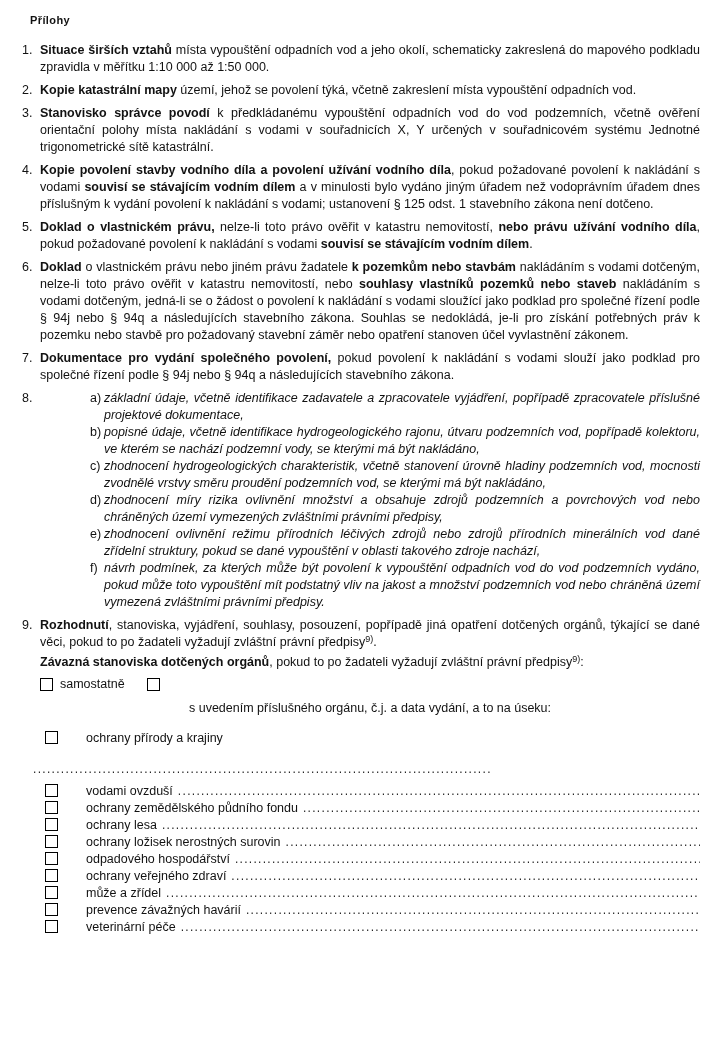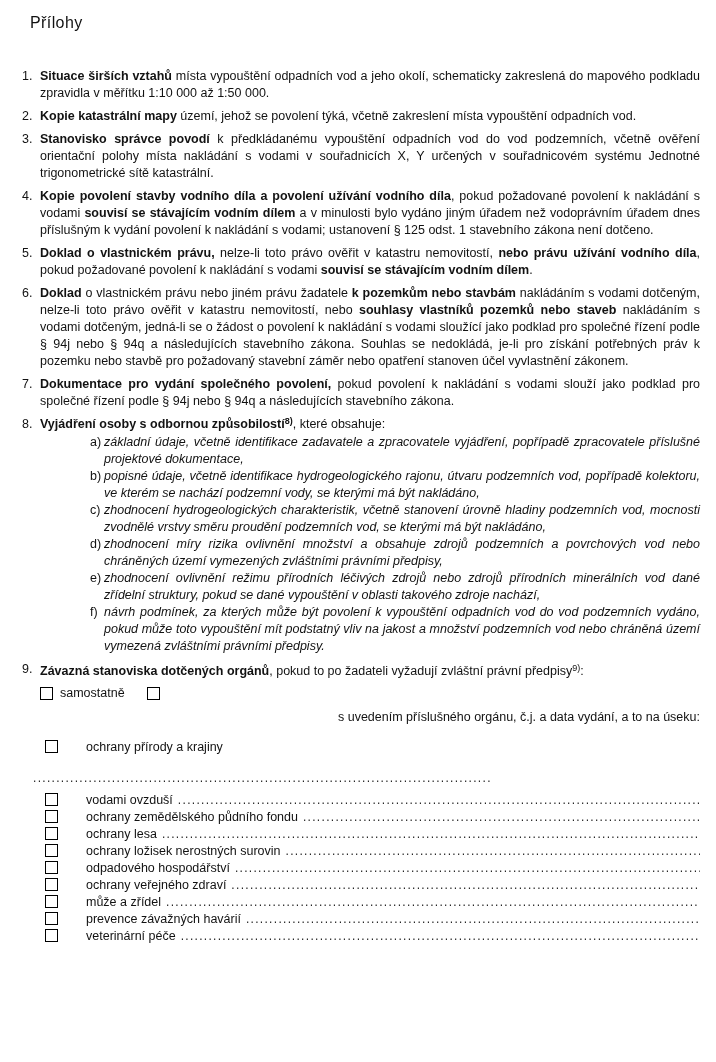--- a/index.html
+++ b/index.html
@@ -6,43 +6,43 @@
   body {
     width: 716px; height: 1062px;
     background: #ffffff;
     color: #121212;
     font-family: "Liberation Sans", sans-serif;
     font-size: 12.5px;
     overflow: hidden;
   }
   .page { box-sizing: border-box; width: 716px; height: 1062px; padding: 14px 16px 0 22px; }
   .title {
-    font-size: 16px; font-weight: normal;
-    margin: 0 0 36px 8px; letter-spacing: 0.4px;
+    font-size: 11px; font-weight: bold;
+    margin: 0 0 16px 8px; letter-spacing: 0.4px;
   }
   .items { list-style: none; margin: 0; padding: 0; }
   .item { display: flex; margin-bottom: 6px; }
   .num { flex: none; width: 18px; line-height: 17px; }
   .block { flex: 1; min-width: 0; }
   .txt { margin: 0; text-align: justify; line-height: 17px; }
   .b { font-weight: bold; }
   .sup { font-size: 9px; position: relative; top: -4px; }
   .subitems { margin-left: 50px; }
   .subitem { display: flex; }
   .subitem .marker { flex: none; width: 14px; line-height: 17px; }
   .subitem .txt { flex: 1; min-width: 0; font-style: italic; }
   .zavazna { margin-top: 2px; }
   .opt-row { display: flex; align-items: center; line-height: 17px; margin: 4px 0 5px 0; }
   .checkbox {
     flex: none; width: 11px; height: 11px;
     border: 1.5px solid #000; background: #fff; display: inline-block;
   }
   .opt-row .checkbox { margin-right: 7px; }
   .opt-gap { width: 22px; flex: none; }
-  .issuer { margin-top: 7px; text-align: right; }
+  .issuer { margin-top: 7px; text-align: center; }
   .sections { margin: 12px 0 0 23px; }
   .section-row { display: flex; align-items: center; height: 17px; }
   .section-row .checkbox { margin-right: 28px; }
   .section-row.first { margin-bottom: 17px; }
   .section-label { white-space: nowrap; }
   .leader {
     flex: 1; min-width: 0; overflow: hidden; white-space: nowrap;
     letter-spacing: 1.3px; font-size: 12px; color: #222;
     margin-left: 5px; align-self: flex-end; line-height: 15px;
   }
@@ -98,21 +98,20 @@
     <li class="item">
       <span class="num">7.</span>
       <div class="block">
           <p class="txt"><span class="b">Dokumentace pro vydání společného povolení,</span><span> pokud povolení k nakládání s vodami slouží jako podklad pro společné řízení podle § 94j nebo § 94q a následujících stavebního zákona.</span></p>
         </div>
     </li>
 
     <li class="item">
       <span class="num">8.</span>
       <div class="block">
-        <p class="txt"><span class="b">Vyjádření osoby s odbornou způsobilostí</span><span class="b sup">8)</span><span>, které obsahuje:</span></p>
         <div class="subitems">
           <div class="subitem">
             <span class="marker">a)</span>
             <p class="txt">základní údaje, včetně identifikace zadavatele a zpracovatele vyjádření, popřípadě zpracovatele příslušné projektové dokumentace,</p>
           </div>
           <div class="subitem">
             <span class="marker">b)</span>
             <p class="txt">popisné údaje, včetně identifikace hydrogeologického rajonu, útvaru podzemních vod, popřípadě kolektoru, ve kterém se nachází podzemní vody, se kterými má být nakládáno,</p>
           </div>
           <div class="subitem">
@@ -131,20 +130,21 @@
             <span class="marker">f)</span>
             <p class="txt">návrh podmínek, za kterých může být povolení k vypouštění odpadních vod do vod podzemních vydáno, pokud může toto vypouštění mít podstatný vliv na jakost a množství podzemních vod nebo chráněná území vymezená zvláštními právními předpisy.</p>
           </div>
         </div>
       </div>
     </li>
 
     <li class="item">
       <span class="num">9.</span>
       <div class="block">
+        <p class="txt"><span class="b">Rozhodnutí</span><span>, stanoviska, vyjádření, souhlasy, posouzení, popřípadě jiná opatření dotčených orgánů, týkající se dané věci, pokud to po žadateli vyžadují zvláštní právní předpisy</span><span class="sup">9)</span><span>.</span></p>
         <p class="txt zavazna"><span class="b">Závazná stanoviska dotčených orgánů</span><span>, pokud to po žadateli vyžadují zvláštní právní předpisy</span><span class="sup">9)</span><span>:</span></p>
         <div class="opt-row">
           <span class="checkbox"></span>
           <span class="opt-label">samostatně</span>
           <span class="opt-gap"></span>
           <span class="checkbox"></span>
         </div>
         <p class="txt issuer">s uvedením příslušného orgánu, č.j. a data vydání, a to na úseku:</p>
       </div>
     </li>

